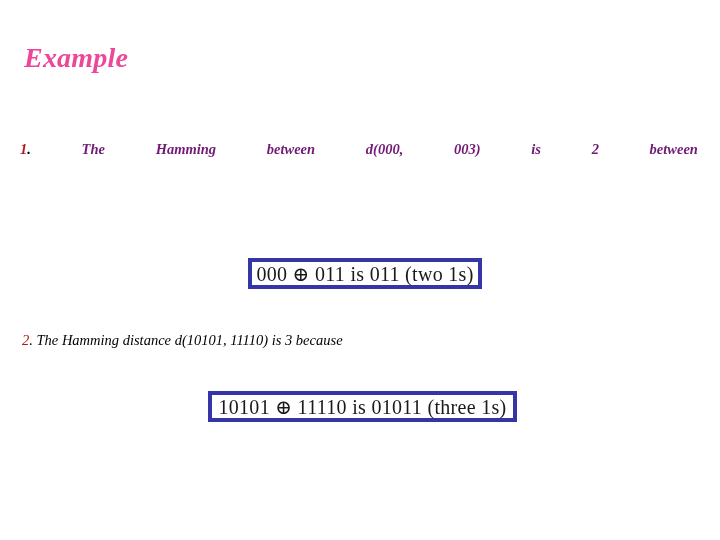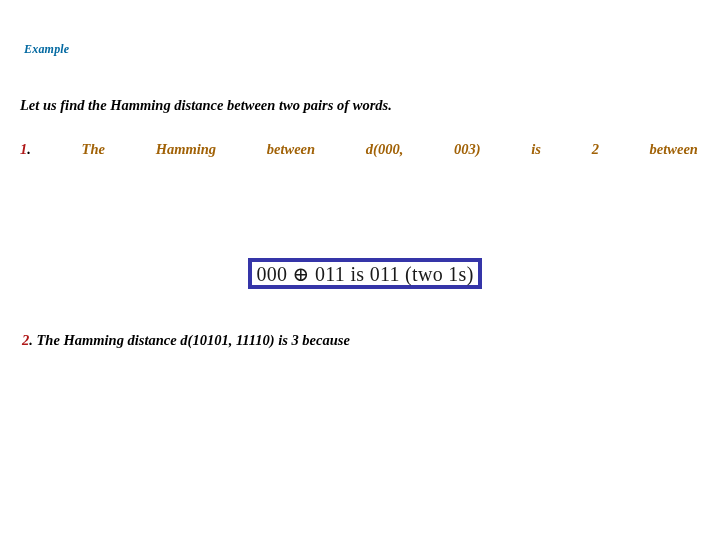--- a/index.html
+++ b/index.html
@@ -23,24 +23,24 @@
     width: 720px;
     height: 540px;
     background: #ffffff;
   }
 
   
   .slide-title {
     position: absolute;
     left: 24px;
     top: 42px;
-    font-size: 12px;
+    font-size: 28px;
     font-weight: bold;
     font-style: italic;
-    color: #0369a1;
+    color: #ec4899;
     letter-spacing: 0.2px;
     white-space: nowrap;
   }
 
   
   .intro-line {
     position: absolute;
     left: 20px;
     top: 97px;
     width: 660px;
@@ -67,30 +67,30 @@
     align-items: baseline;
     white-space: nowrap;
   }
   .item-one .marker {
     color: #B01818;
   }
   .item-one .marker .dot {
     color: #000000;
   }
   .item-one .word {
-    color: #a16207;
+    color: #701a75;
   }
 
   
   .item-two {
     position: absolute;
     left: 22px;
     top: 332px;
     font-size: 14.5px;
-    font-weight: bold;
+    font-weight: normal;
     font-style: italic;
     color: #000000;
     white-space: nowrap;
   }
   .item-two .marker {
     color: #B01818;
   }
   .item-two .marker .dot {
     color: #000000;
   }
@@ -130,21 +130,20 @@
     height: 31px;
   }
 </style>
 </head>
 <body>
 
 <div class="slide">
 
   <div class="slide-title">Example</div>
 
-  <div class="intro-line">Let us find the Hamming distance between two pairs of words.</div>
 
   <div class="item-one">
     <span class="marker"><span>1</span><span class="dot">.</span></span>
     <span class="word">The</span>
     <span class="word">Hamming</span>
     <span class="word">between</span>
     <span class="word">d(000,</span>
     <span class="word">003)</span>
     <span class="word">is</span>
     <span class="word">2</span>
@@ -153,14 +152,17 @@
 
   <div class="formula-box" id="formula-box-1">
     <span class="formula-text">000 ⊕ 011 is 011 (two 1s)</span>
   </div>
 
   <div class="item-two">
     <span class="marker"><span>2</span><span class="dot">.</span></span> 
     <span>The Hamming distance d(10101, 11110) is 3 because</span>
   </div>
 
+  <div class="formula-box" id="formula-box-2">
+    <span class="formula-text">10101 ⊕ 11110 is 01011 (three 1s)</span>
+  </div>
 
 </div>
 
 </body></html>

